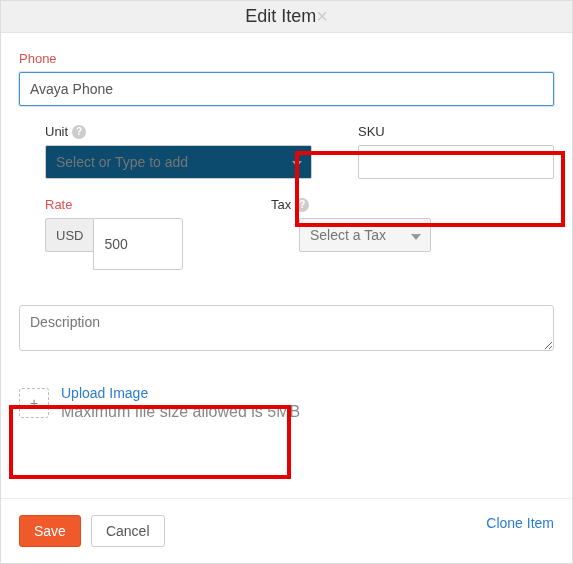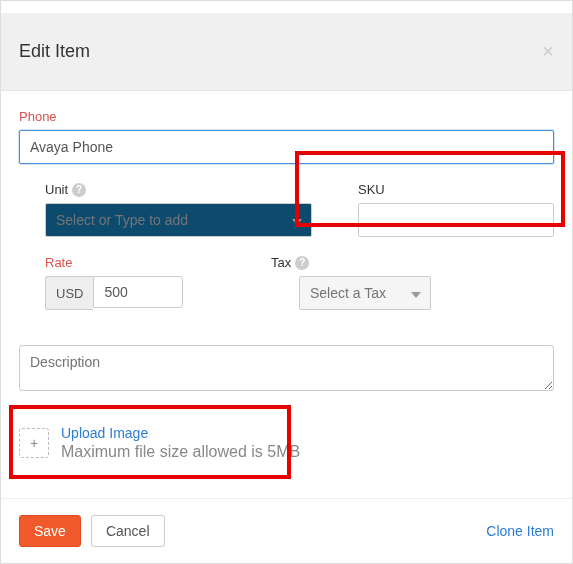--- a/index.html
+++ b/index.html
@@ -1,41 +1,41 @@
 <!DOCTYPE html>
 <html><head>
   <meta charset="utf-8">
   <style>
     * { box-sizing: border-box; margin: 0; padding: 0; font-family: -apple-system, BlinkMacSystemFont, "Segoe UI", Helvetica, Arial, sans-serif; }
     body { width: 573px; height: 564px; background: #fff; border: 1px solid #ddd; position: relative; }
-    .header { background: #f0f0f0; padding: 27px 18px; border-bottom: 1px solid #e5e5e5; display: flex; justify-content: space-between; align-items: center; margin-top: 12px; }
+    .header { background: #f0f0f0; padding: 4px 18px; border-bottom: 1px solid #e5e5e5; display: flex; justify-content: center; align-items: center; }
     .header-title { font-size: 18px; font-weight: 400; color: #333; }
     .close-icon { color: #ccc; font-size: 20px; cursor: pointer; font-weight: 300; }
     .body { padding: 18px 18px 0 18px; }
     .label { font-size: 13px; color: #333; margin-bottom: 6px; display: flex; align-items: center; gap: 4px; }
     .label.required { color: #d9534f; }
     .help-icon { display: inline-flex; width: 14px; height: 14px; border-radius: 50%; background: #ccc; color: #fff; font-size: 10px; font-weight: bold; align-items: center; justify-content: center; }
     .input-text { width: 100%; height: 34px; border: 1px solid #ccc; border-radius: 2px; padding: 0 10px; font-size: 14px; color: #555; outline: none; }
     .input-text.focused { border: 1px solid #4a90d9; box-shadow: 0 0 0 1px rgba(74,144,217,0.25); }
     .row { display: flex; gap: 20px; margin-bottom: 18px; }
     .col { flex: 1; position: relative; margin-left: 26px; }
     .select-box { position: relative; }
     .select-box .input-text { color: #999; background: #0c4a6e; }
     .select-shaded .input-text { background: #f5f5f5; }
     .select-caret { position: absolute; right: 10px; top: 50%; transform: translateY(-50%); pointer-events: none; color: #999; }
     .rate-group { display: flex; }
     .rate-currency { border: 1px solid #ccc; border-right: none; border-radius: 3px 0 0 3px; background: #eee; padding: 0 10px; height: 34px; display: flex; align-items: center; font-size: 13px; color: #555; }
-    .rate-value { border: 1px solid #ccc; border-radius: 0 3px 3px 0; height: 32px; padding: 0 10px; font-size: 14px; color: #555; width: 90px; outline: none; }
+    .rate-value { border: 1px solid #ccc; border-radius: 0 3px 3px 0; height: 52px; padding: 0 10px; font-size: 14px; color: #555; width: 90px; outline: none; }
     .tax-select { width: 160px; padding-left: 28px; }
     .description { width: 100%; height: 46px; border: 1px solid #ccc; border-radius: 3px; padding: 8px 10px; font-size: 14px; color: #999; resize: both; font-family: inherit; outline: none; margin-top: 17px; }
     .upload-area { display: flex; align-items: center; gap: 12px; margin-top: 30px; margin-bottom: 30px; }
     .upload-box { width: 30px; height: 30px; border: 1px dashed #bbb; border-radius: 3px; display: flex; align-items: center; justify-content: center; color: #888; font-size: 14px; }
     .upload-text .link { color: #2b7cd3; font-size: 14px; }
     .upload-text .hint { color: #888; font-size: 16px; margin-top: 2px; }
-    .footer { border-top: 1px solid #eee; padding: 16px 18px; display: flex; align-items: center; justify-content: space-between; position: absolute; bottom: 0; left: 0; right: 0; background: #fff; }
+    .footer { border-top: 1px solid #eee; padding: 16px 18px; display: flex; align-items: flex-start; justify-content: space-between; position: absolute; bottom: 0; left: 0; right: 0; background: #fff; }
     .footer-left { display: flex; gap: 10px; }
     .btn { height: 32px; padding: 0 14px; border-radius: 3px; font-size: 14px; cursor: pointer; border: 1px solid transparent; }
     .btn-primary { background: #f0592a; color: #fff; border-color: #e04a1c; }
     .btn-secondary { background: #fff; color: #555; border-color: #ccc; }
     .clone-link { color: #2b7cd3; font-size: 14px; cursor: pointer; }
     .highlight-box-1 { position: absolute; border: 4px solid #e60000; left: 294px; top: 150px; width: 270px; height: 76px; pointer-events: none; }
     .highlight-box-2 { position: absolute; border: 4px solid #e60000; left: 8px; top: 404px; width: 282px; height: 74px; pointer-events: none; }
     .mb18 { margin-bottom: 18px; }
     .unit-col { width: 267px; flex: none; }
     .sku-col { flex: 1; }

